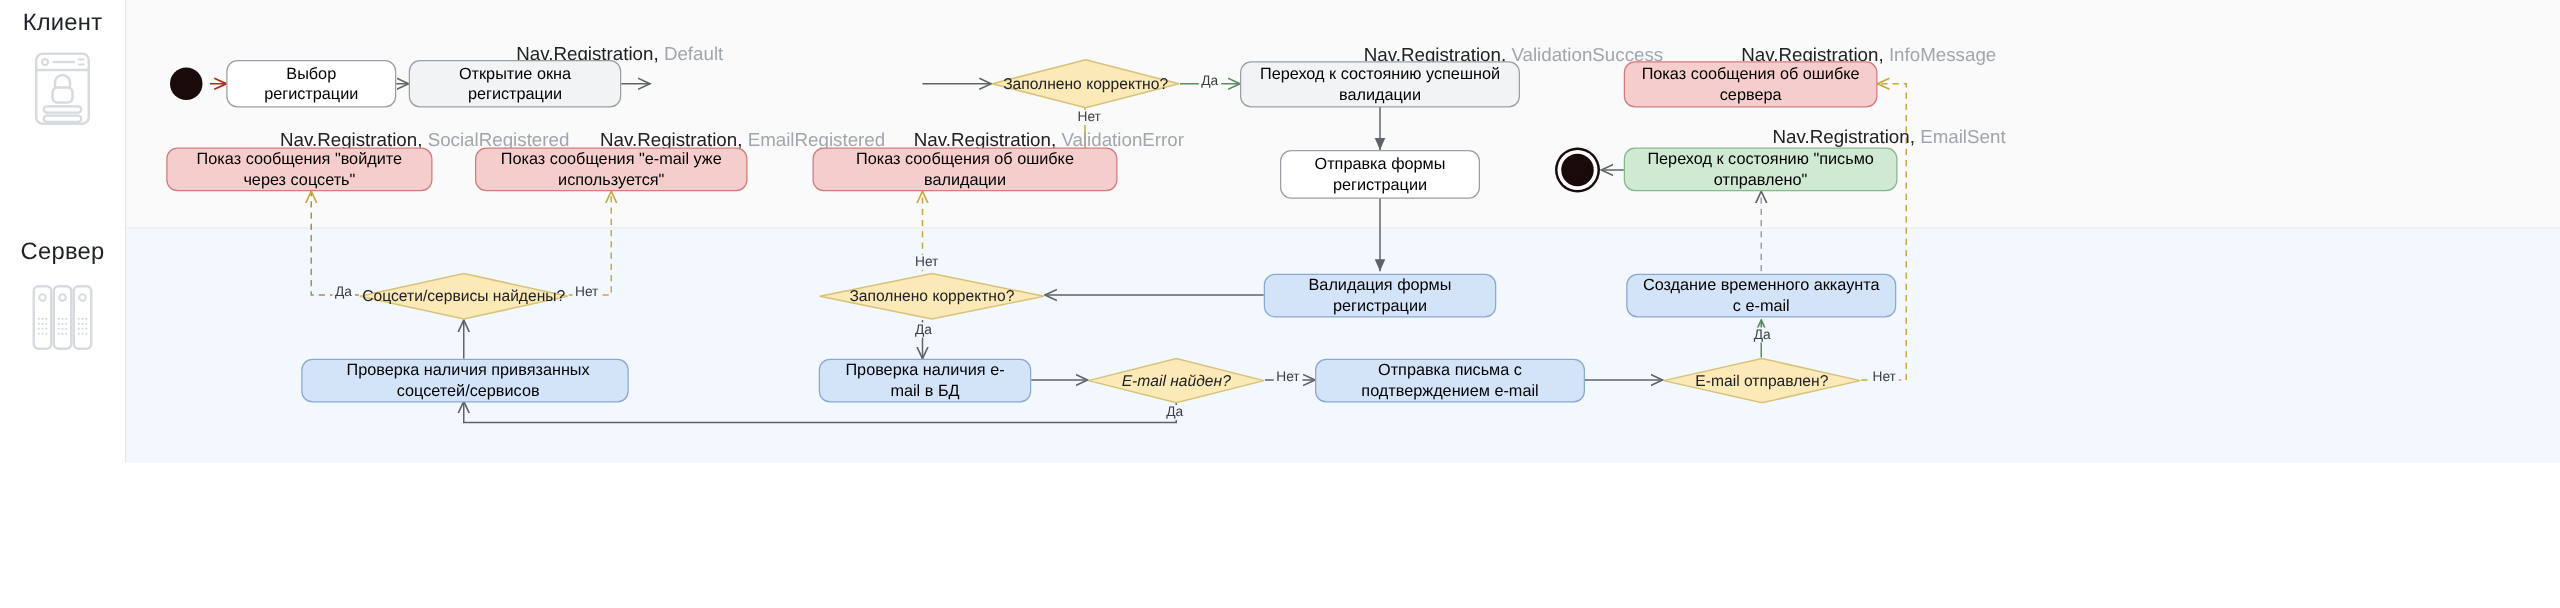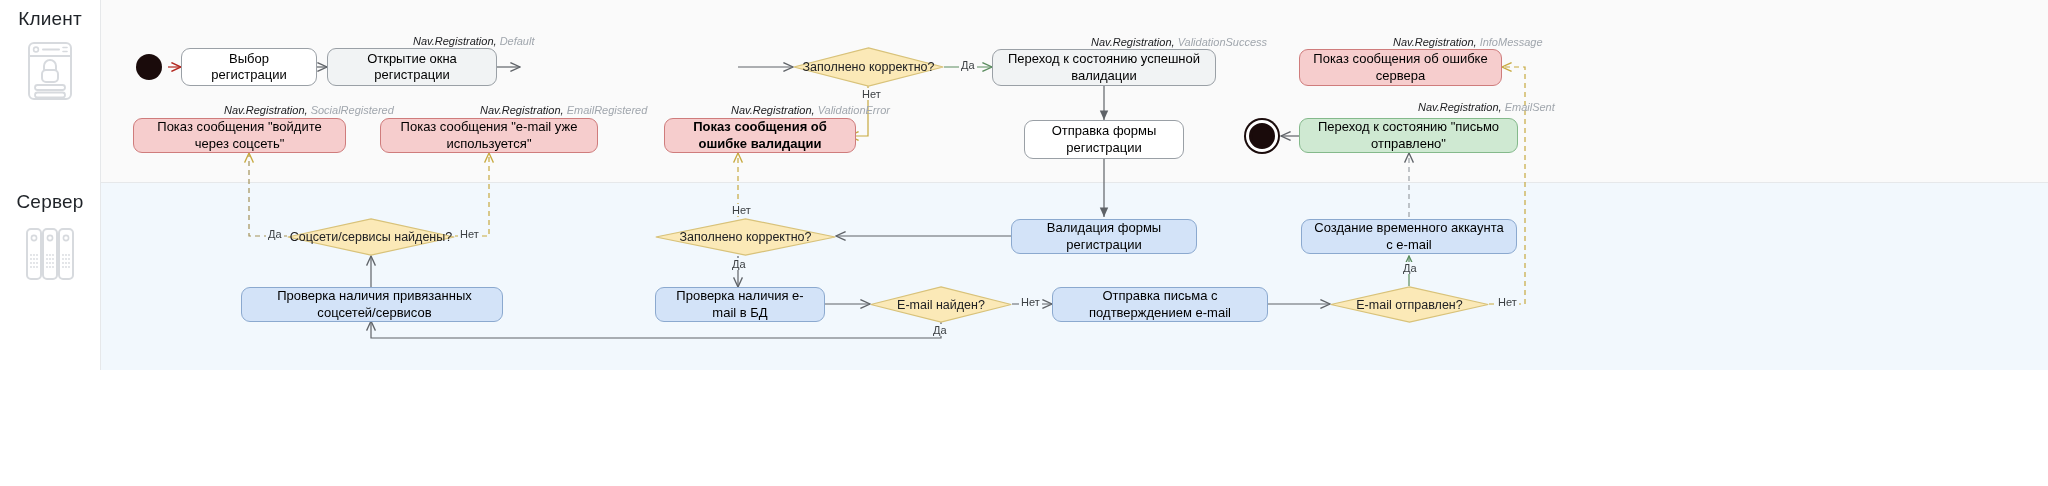--- a/index.html
+++ b/index.html
@@ -101,24 +101,23 @@
     position: relative;
     font-size: 12.5px;
     color: #202124;
     z-index: 2;
     white-space: nowrap;
   }
 
   
   .state-note {
     position: absolute;
-    font-size: 11px;
+    font-size: 15px;
     white-space: nowrap;
     color: #202124;
-    font-style: italic;
   }
   .state-note .ns { color: #202124; }
   .state-note .st { color: #a0a6ad; }
 
   
   .elabel {
     position: absolute;
     font-size: 11px;
     color: #3c4043;
     background: transparent;
@@ -340,21 +339,21 @@
     <span class="st">EmailRegistered</span>
   </div>
   <div class="node pink" style="left:380px; top:118px; width:218px; height:35px;">
     <span>Показ сообщения "e-mail уже используется"</span>
   </div>
 
   <div class="state-note" style="left:731px; top:104px;">
     <span class="ns">Nav.Registration,</span>
     <span class="st">ValidationError</span>
   </div>
-  <div class="node pink" style="left:664px; top:118px; width:192px; height:35px;font-weight:bold;">
+  <div class="node pink" style="left:650px; top:118px; width:244px; height:35px;">
     <span>Показ сообщения об ошибке валидации</span>
   </div>
 
   <div class="state-note" style="left:1418px; top:101px;">
     <span class="ns">Nav.Registration,</span>
     <span class="st">EmailSent</span>
   </div>
   <div class="node green" style="left:1299px; top:118px; width:219px; height:35px;">
     <span>Переход к состоянию "письмо отправлено"</span>
   </div>
@@ -382,21 +381,21 @@
   </div>
 
   <div class="node blue" style="left:241px; top:287px; width:262px; height:35px;padding-left:15px;">
     <span>Проверка наличия привязанных соцсетей/сервисов</span>
   </div>
 
   <div class="node blue" style="left:655px; top:287px; width:170px; height:35px;">
     <span>Проверка наличия e-mail в БД</span>
   </div>
 
-  <div class="diamond" style="left:870px; top:286px; width:142px; height:37px;">
+  <div class="diamond" style="left:870px; top:286px; width:142px; height:37px;font-style:italic;">
     <svg class="shape" viewBox="0 0 142 37" preserveAspectRatio="none">
       <polygon points="71,0.8 141.2,18.5 71,36.2 0.8,18.5" fill="#fbe9b7" stroke="#d8c27a" stroke-width="1.2"></polygon>
     </svg>
     <span class="dlabel">E-mail найден?</span>
   </div>
 
   <div class="node blue" style="left:1052px; top:287px; width:216px; height:35px;">
     <span>Отправка письма с подтверждением e-mail</span>
   </div>
 

